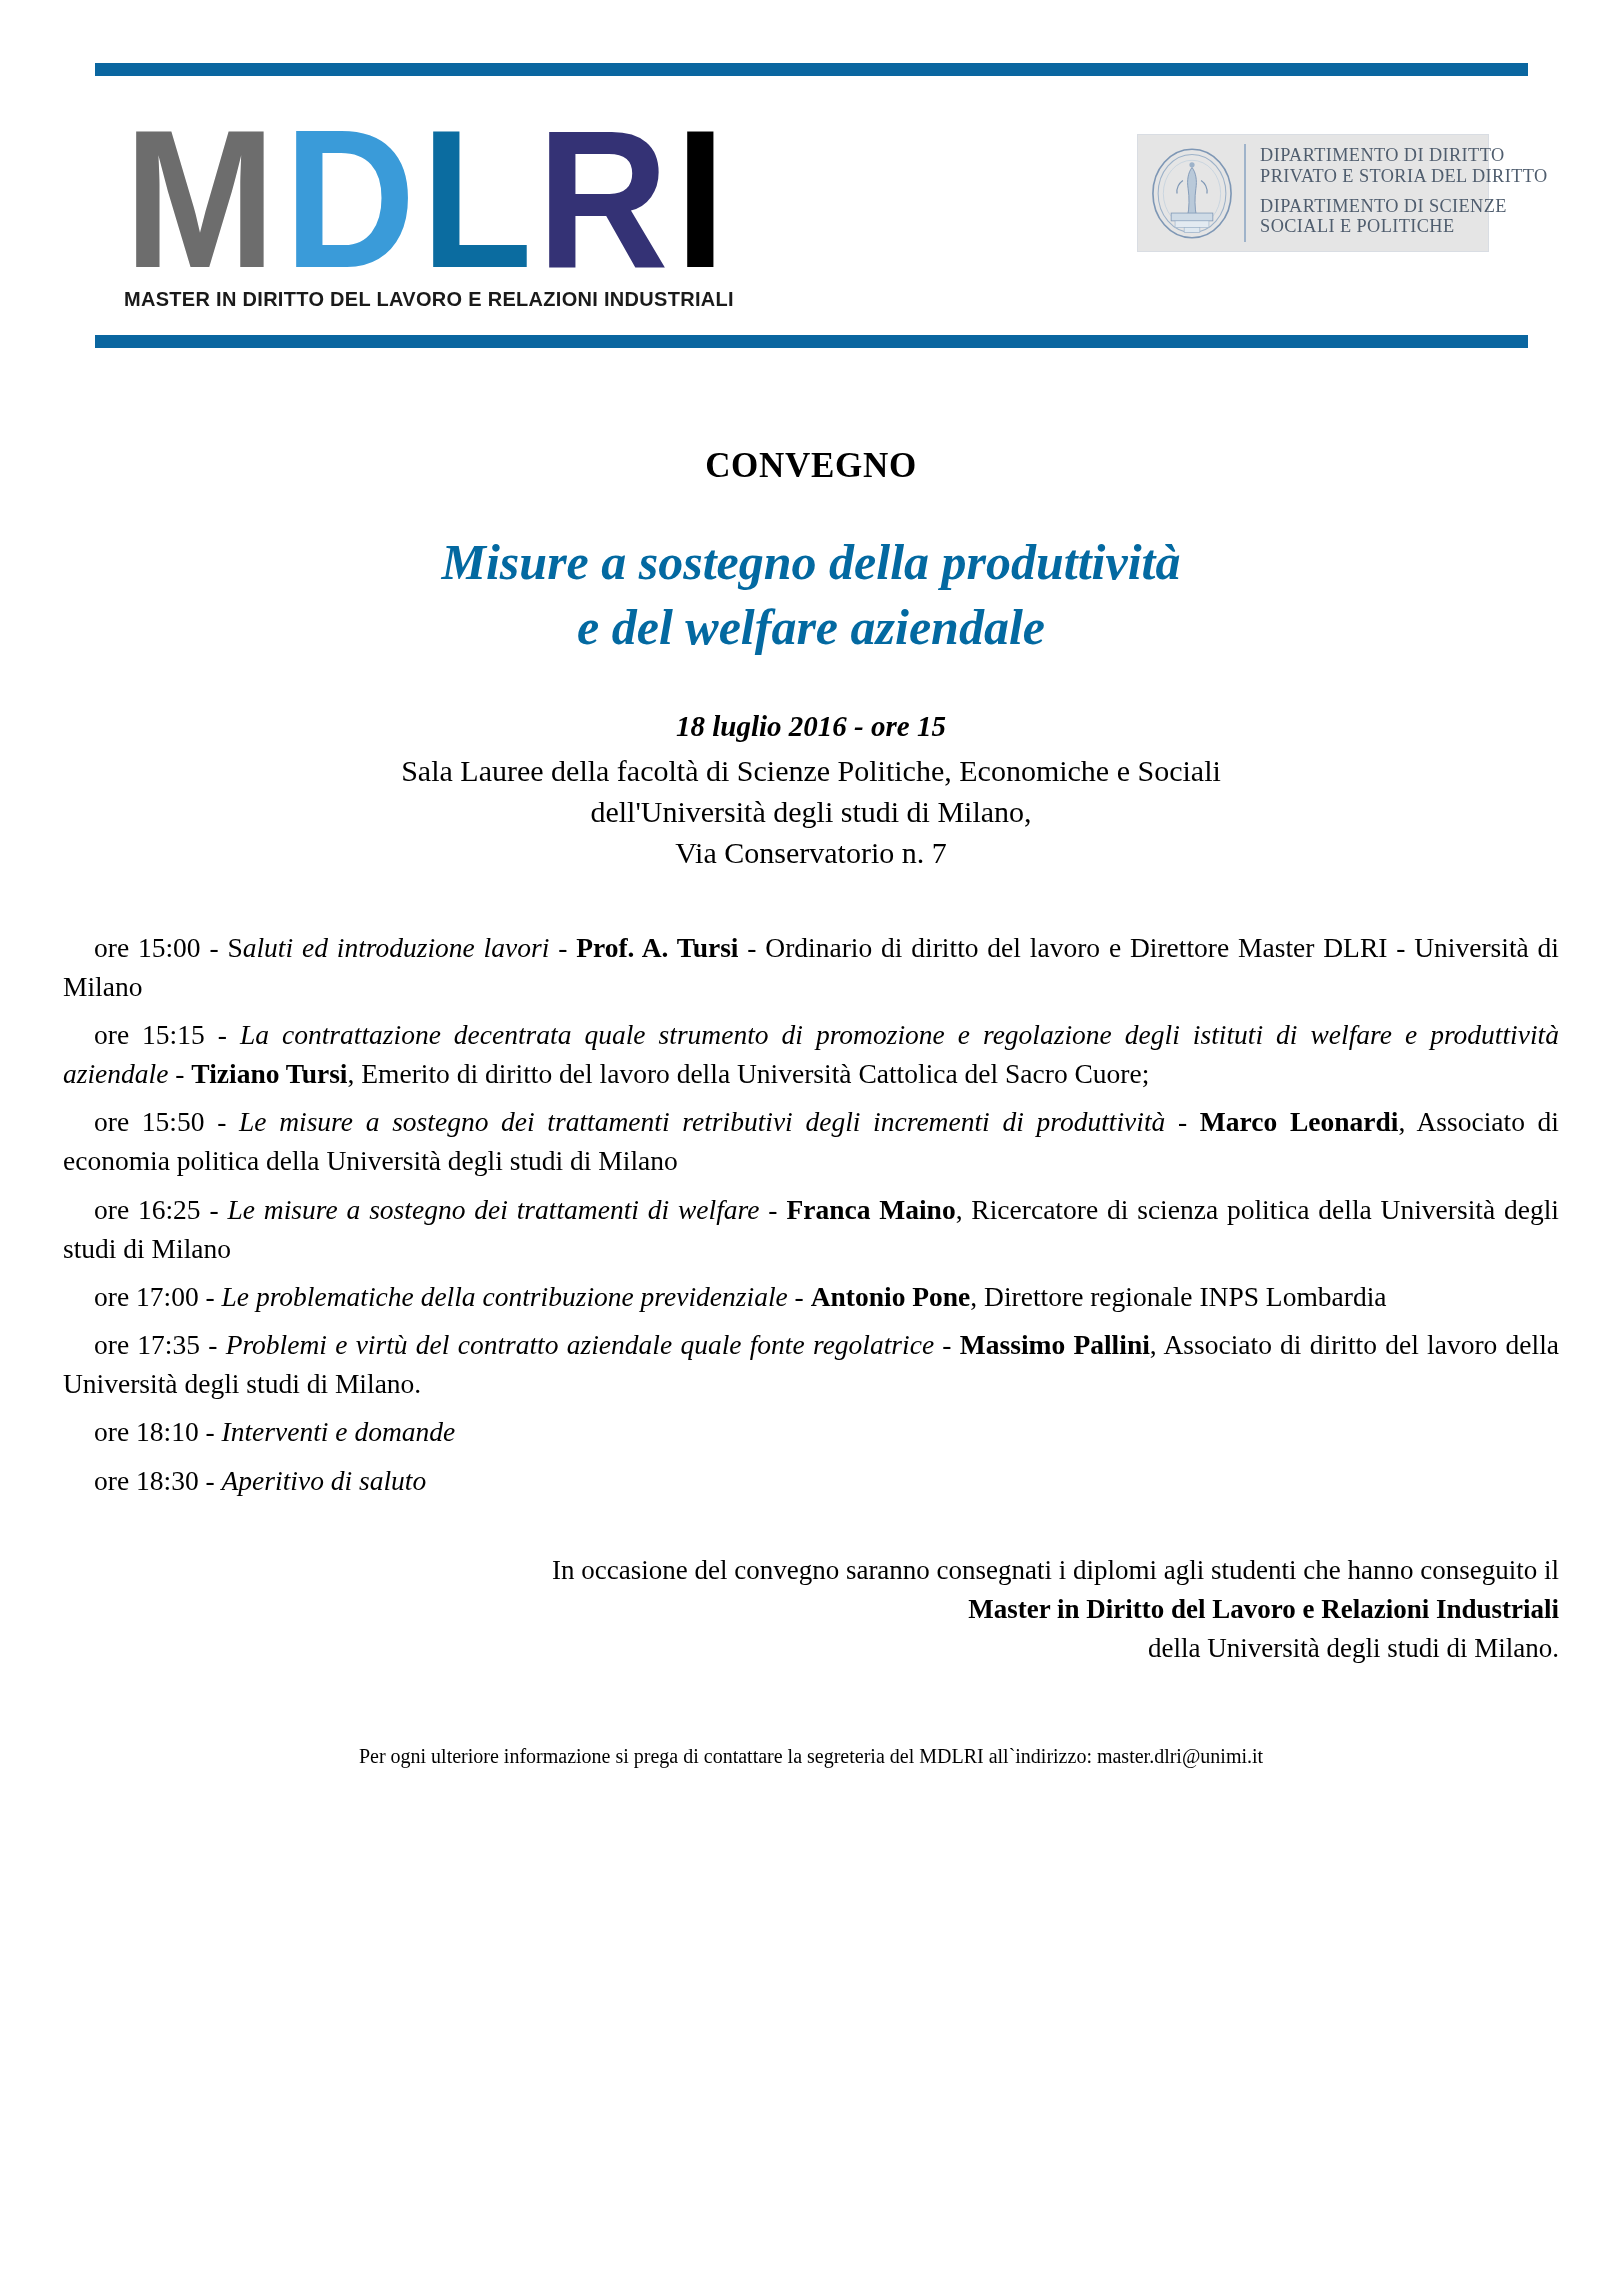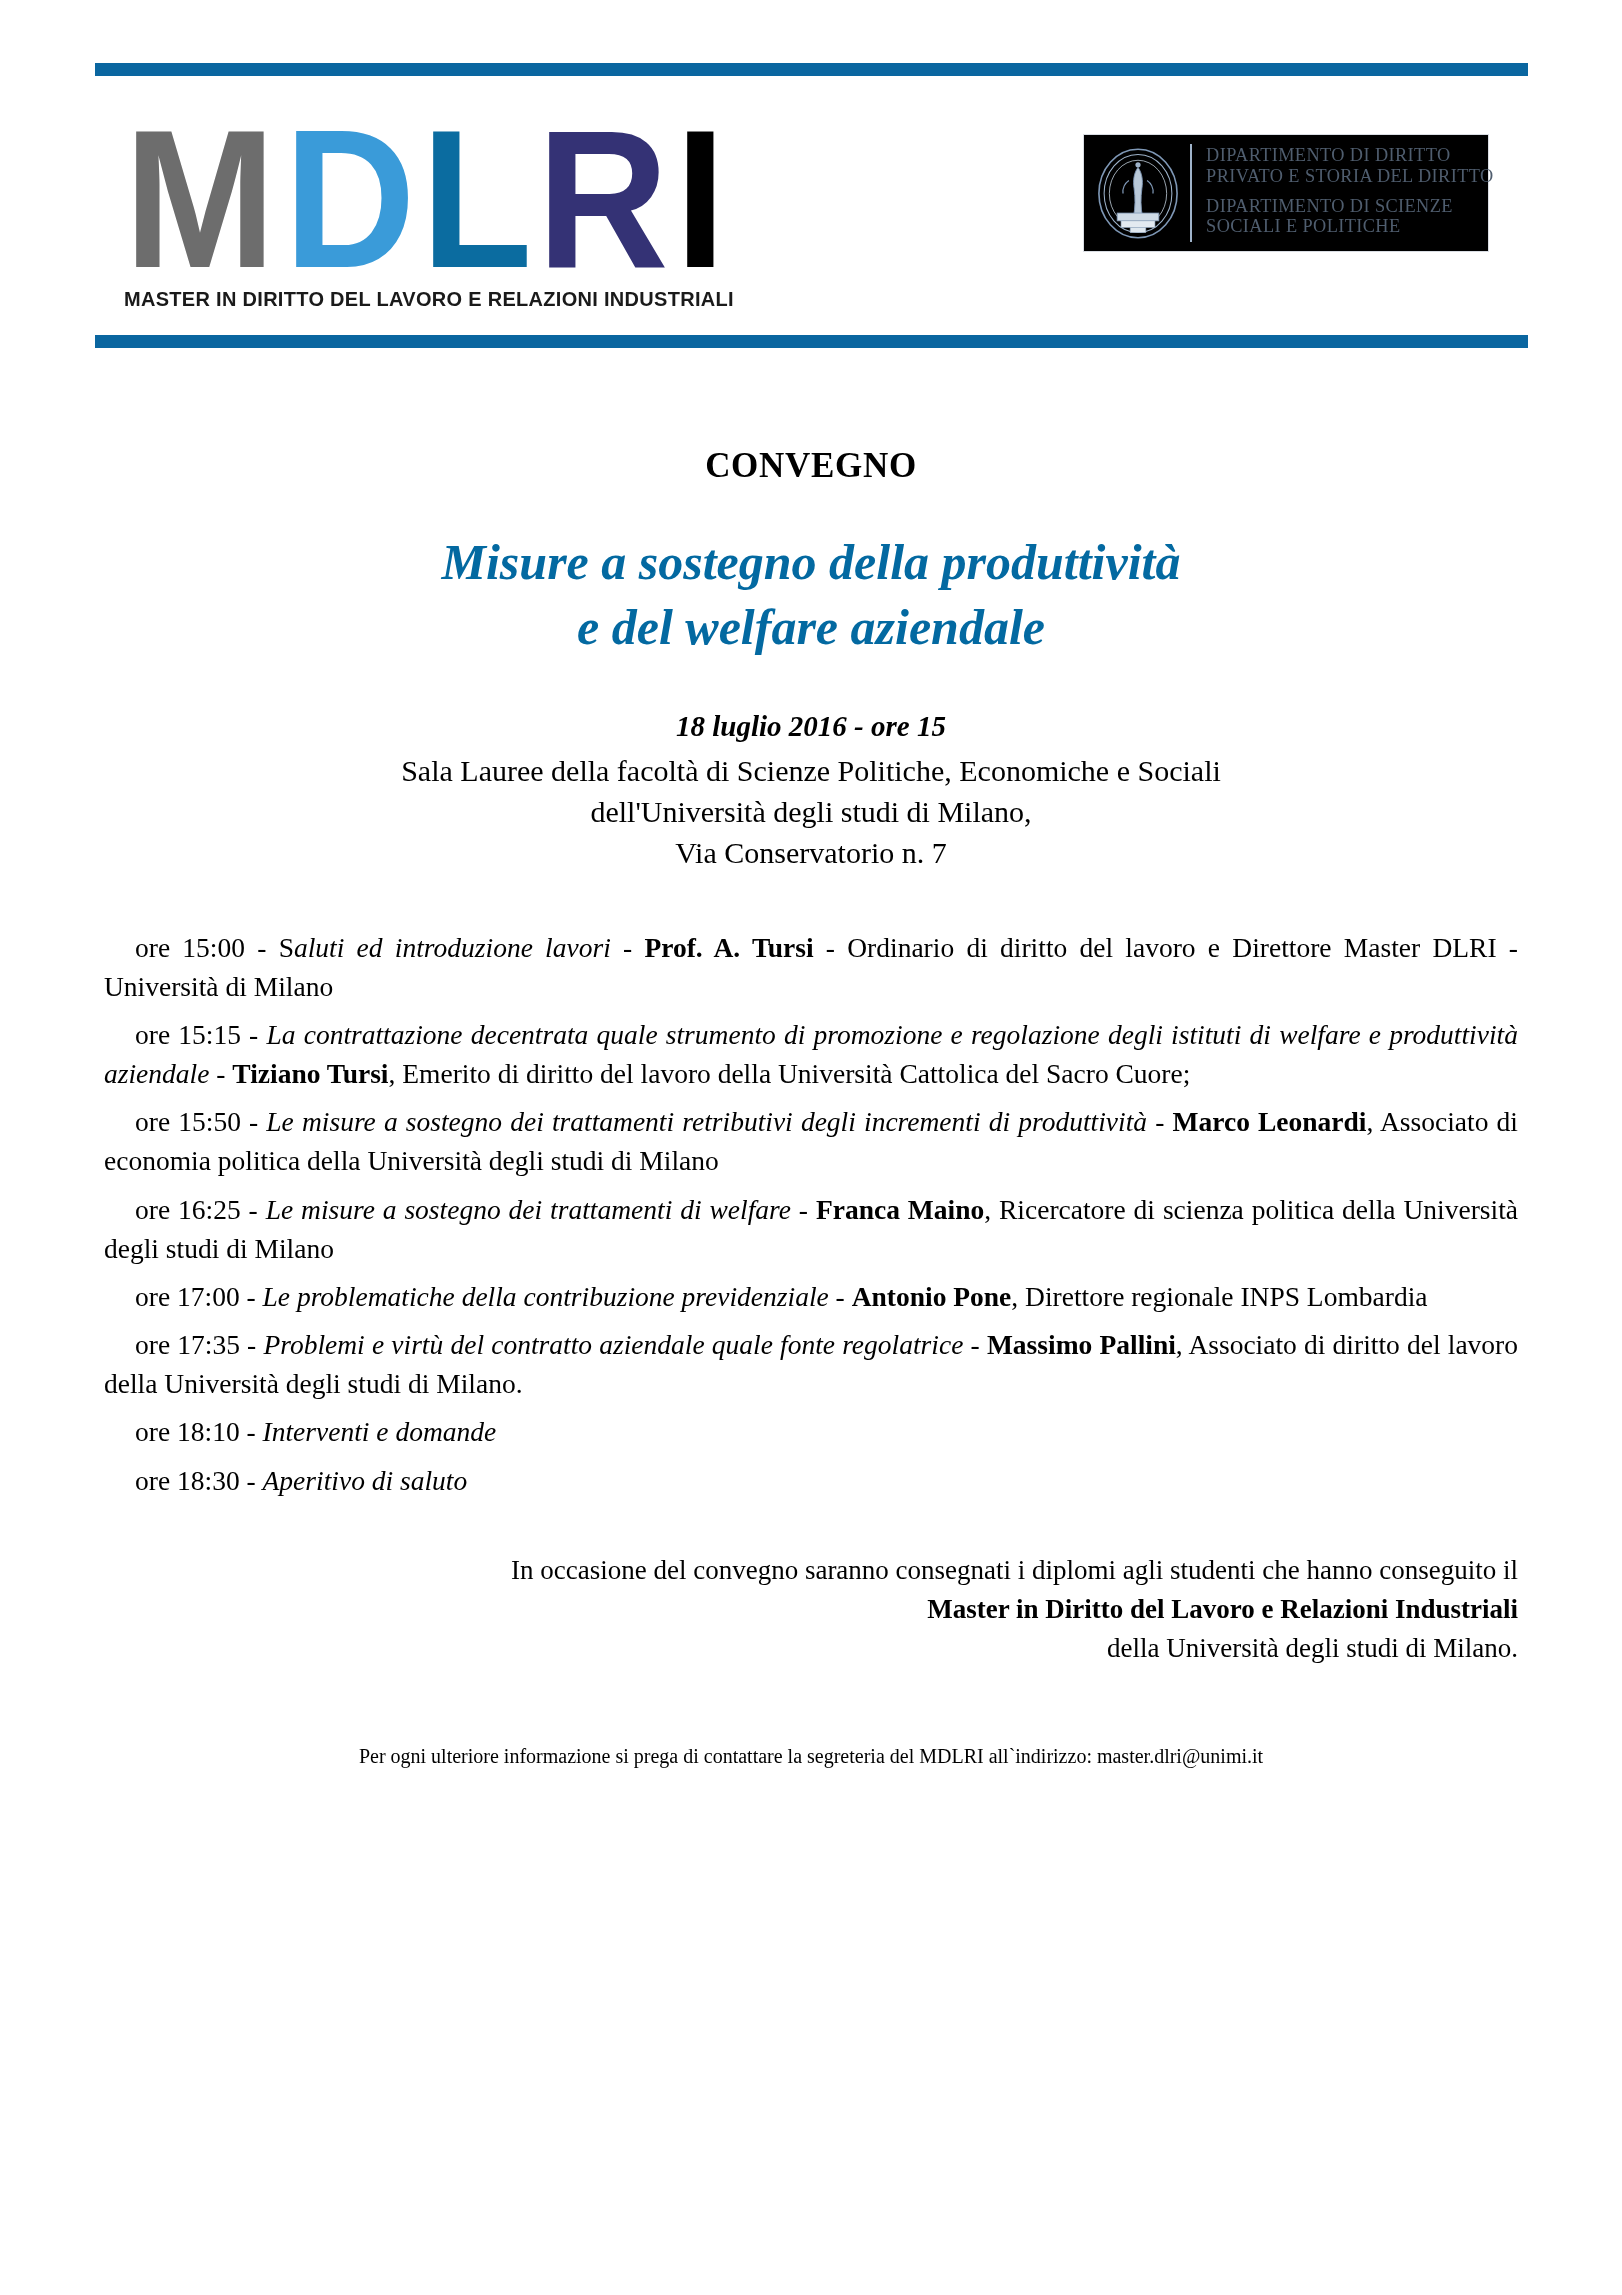--- a/index.html
+++ b/index.html
@@ -80,24 +80,24 @@
     transform: scaleX(1.02);
     transform-origin: left center;
     white-space: nowrap;
   }
 
   
   .dept-logo {
     position: absolute;
     right: 39px;
     top: 42px;
-    width: 406px;
+    width: 352px;
     height: 118px;
     border: 1.3px solid #d9dde3;
-    background: #000000;
+    background: #e5e5e5;
     display: flex;
     align-items: center;
     box-sizing: border-box;
   }
   .seal {
     width: 86px;
     height: 97px;
     margin-left: 10.5px;
     flex: 0 0 auto;
     position: relative;
@@ -123,21 +123,21 @@
     letter-spacing: 0.4px;
     white-space: nowrap;
   }
 
   
   .content {
     position: absolute;
     left: 0;
     top: 400px;
     width: 1622px;
-    padding: 0 104px;
+    padding: 0 63px;
     box-sizing: border-box;
   }
 
   .kicker {
     text-align: center;
     font-size: 35px;
     font-weight: 700;
     letter-spacing: 0.7px;
     margin: 46px 0 0 0;
   }

